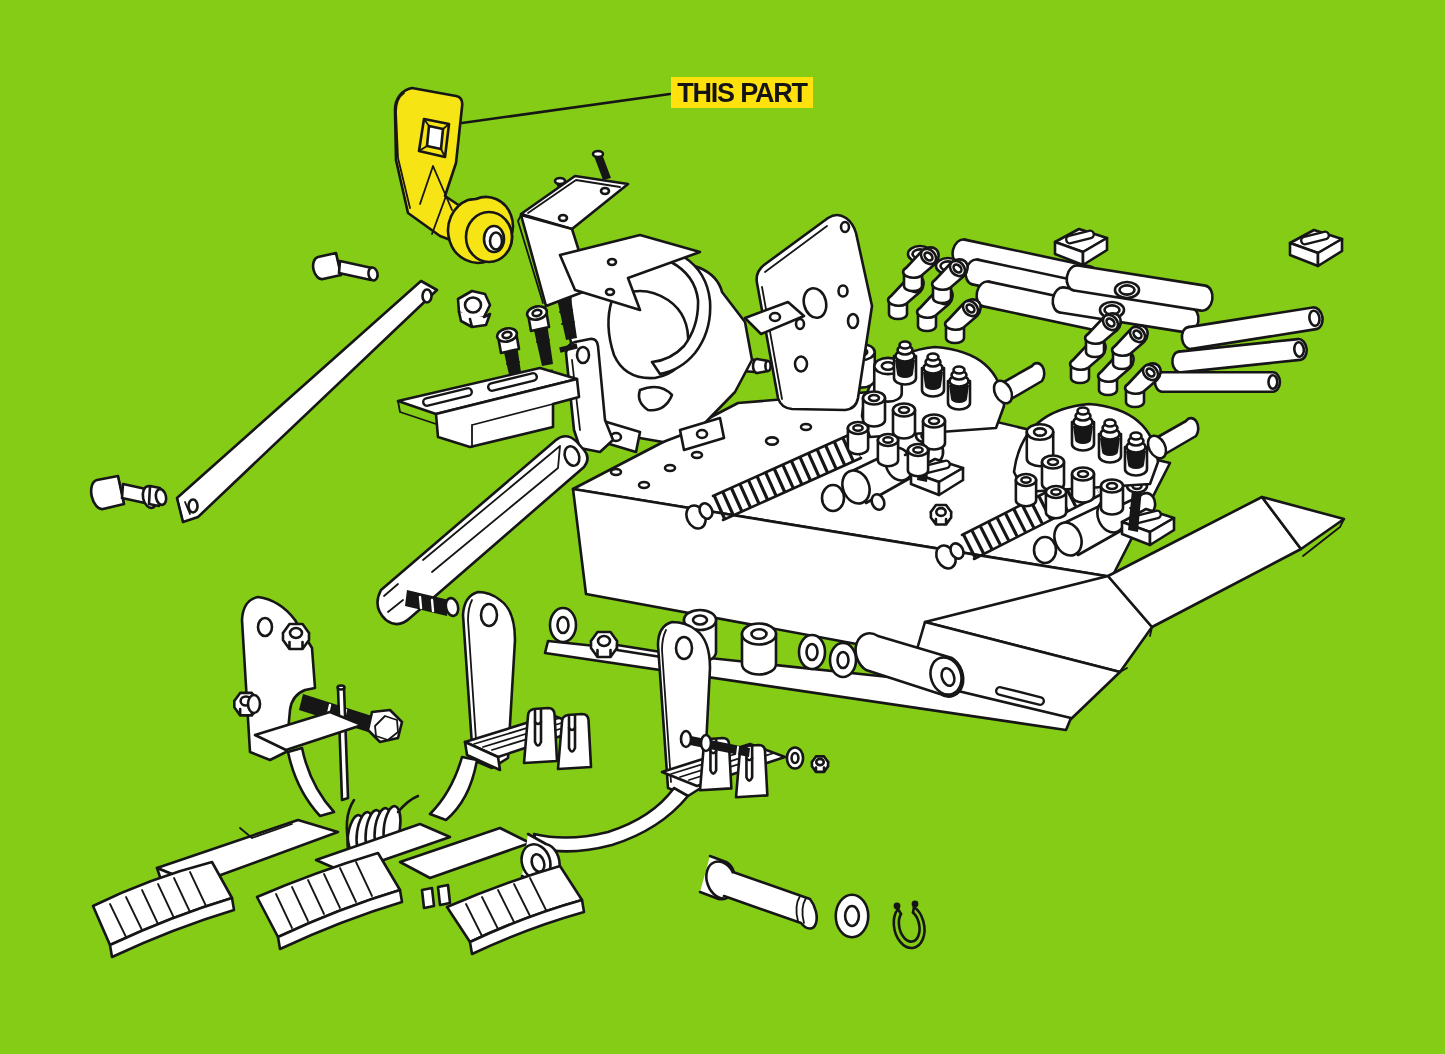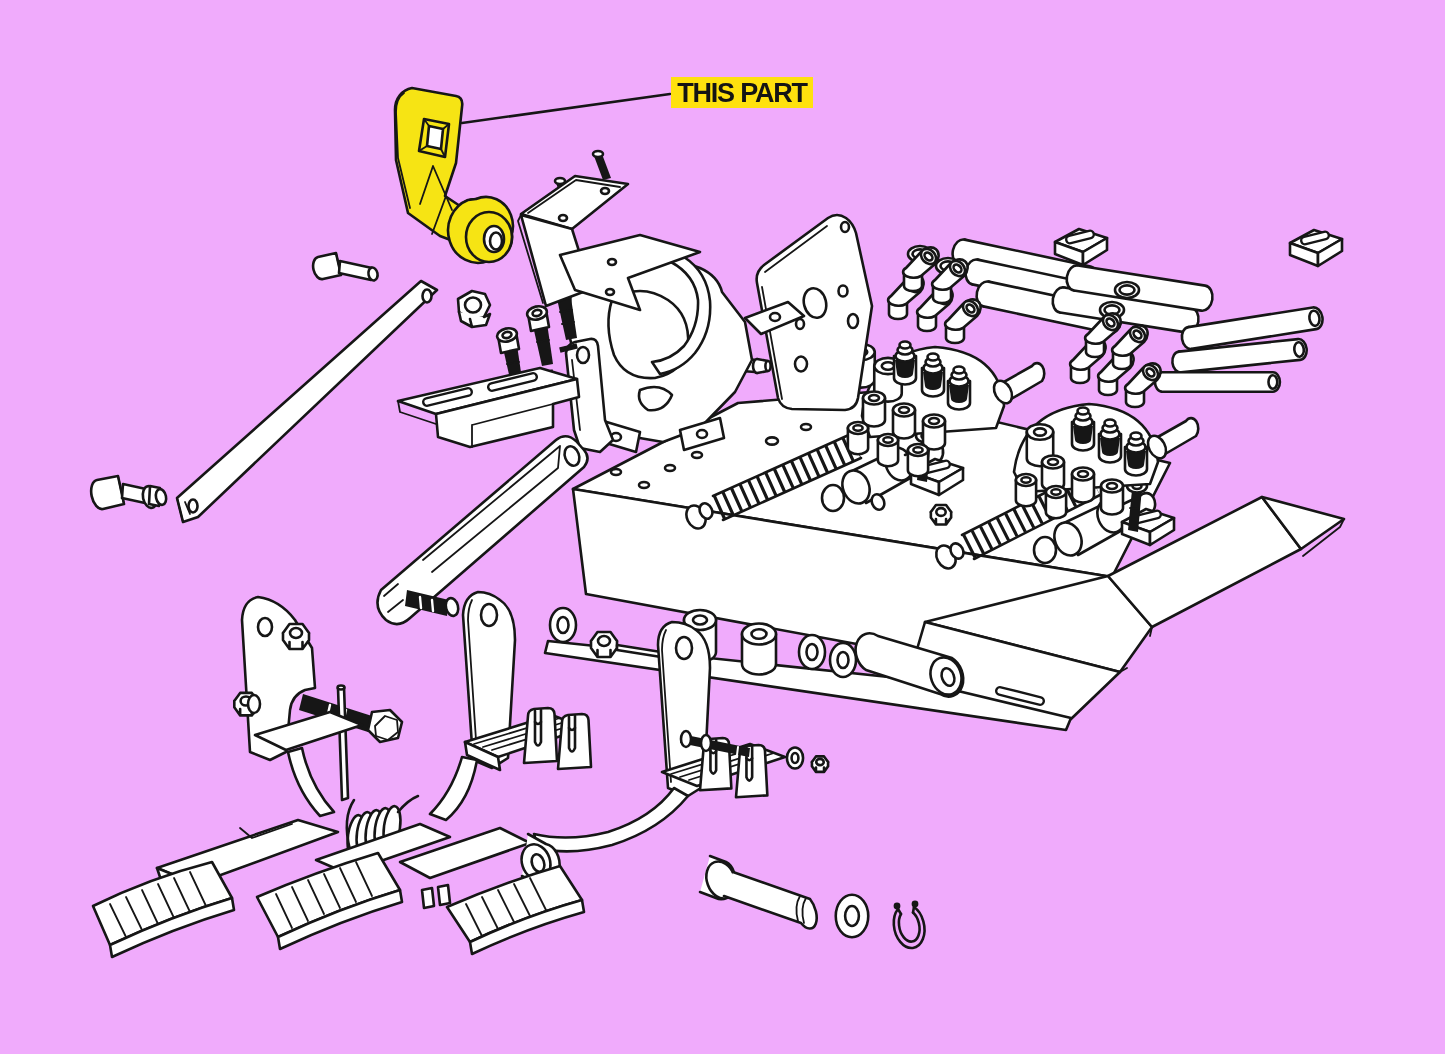--- a/index.html
+++ b/index.html
@@ -1,16 +1,16 @@
 <!DOCTYPE html>
 <html><head>
 <meta charset="utf-8">
 <style>
   html,body{margin:0;padding:0;background:#ffffff;}
-  .stage{position:relative;width:1445px;height:1054px;background:#f0abfc;overflow:hidden;
+  .stage{position:relative;width:1445px;height:1054px;background:#84cc16;overflow:hidden;
          font-family:"Liberation Sans",sans-serif;}
   svg{display:block}
   svg *{vector-effect:non-scaling-stroke;}
   .d{stroke:#161616;stroke-width:2.6;stroke-linecap:round;stroke-linejoin:round;fill:none;}
   .w{fill:#ffffff;}
   .k{fill:#161616;stroke:none;}
   .kk{fill:#161616;stroke:#161616;stroke-width:1.4;}
   .yl{fill:#F6E414;}
   .lblbg{fill:#FFE10E;stroke:none;}
   .lbl{font-family:"Liberation Sans","DejaVu Sans",sans-serif;font-weight:bold;font-size:27px;

